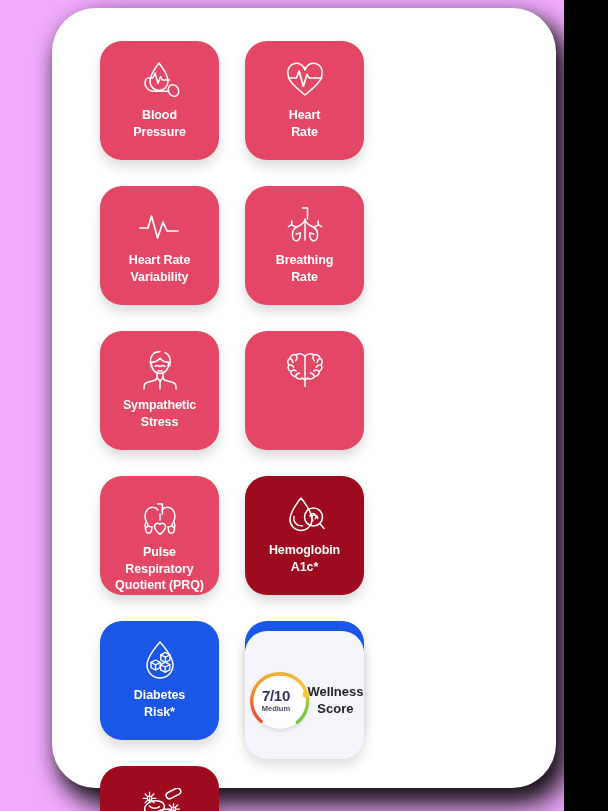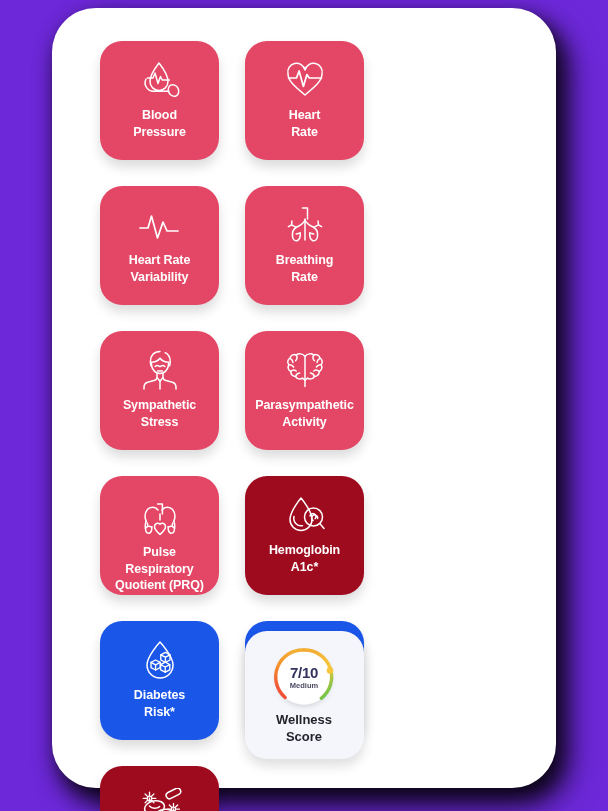--- a/index.html
+++ b/index.html
@@ -7,23 +7,23 @@
   html, body {
     width: 608px;
     height: 811px;
     background: #000000;
     font-family: "Liberation Sans", sans-serif;
     overflow: hidden;
   }
 
   #app-root {
     position: relative;
-    width: 608px;
+    width: 564px;
     height: 811px;
-    background: #6d28d9;
+    background: #f0abfc;
   }
 
   
   #vitals-card {
     position: absolute;
     left: 52px;
     top: 8px;
     width: 504px;
     height: 780px;
     background: #ffffff;
@@ -95,21 +95,20 @@
     justify-content: center;
   }
 
   #wellness-tile {
     width: 119px;
     height: 128px;
     border-radius: 22px;
     background: #F5F6FC;
     box-shadow: 0 7px 12px rgba(0,0,0,0.13);
     display: flex;
-    flex-direction: column;
     align-items: center;
     padding-top: 11px;
     cursor: pointer;
   }
 
   #wellness-gauge {
     position: relative;
     width: 70px;
     height: 70px;
     display: flex;
@@ -231,21 +230,20 @@
             <svg width="44" height="44" viewBox="0 0 44 44">
       <g fill="none" stroke="#ffffff" stroke-width="1.5" stroke-linecap="round" stroke-linejoin="round">
         <path d="M22 8.5 C20 5.5 15.8 5 13.2 7 C10.5 5.8 7.5 7.4 7 10.2 C4.6 11.5 4 14.8 5.8 16.8 C4.4 19.2 5.3 22.4 7.8 23.4 C7.6 26.2 9.8 28.6 12.6 28.6 C14 31 17.3 31.8 19.4 30.1 C20.4 31 21.3 31.6 22 32"></path>
         <path d="M22 8.5 C24 5.5 28.2 5 30.8 7 C33.5 5.8 36.5 7.4 37 10.2 C39.4 11.5 40 14.8 38.2 16.8 C39.6 19.2 38.7 22.4 36.2 23.4 C36.4 26.2 34.2 28.6 31.4 28.6 C30 31 26.7 31.8 24.6 30.1 C23.6 31 22.7 31.6 22 32"></path>
         <path d="M22 8.5 V38.5"></path>
         <path d="M13.2 7 c1.2 2 1 4.2-.6 5.6 M7 10.2 c1.8 .8 2.8 2.4 3 4.2 M5.8 16.8 c2 -.2 3.8 .6 4.8 2.2 M7.8 23.4 c1.6-1.4 3.8-1.6 5.4-.4 M12.6 28.6 c.4-2 2-3.4 4-3.6"></path>
         <path d="M30.8 7 c-1.2 2-1 4.2 .6 5.6 M37 10.2 c-1.8 .8-2.8 2.4-3 4.2 M38.2 16.8 c-2-.2-3.8 .6-4.8 2.2 M36.2 23.4 c-1.6-1.4-3.8-1.6-5.4-.4 M31.4 28.6 c-.4-2-2-3.4-4-3.6"></path>
       </g>
             </svg>
           </div>
-          <div class="tile-label">Parasympathetic<br>Activity</div>
         </div>
         <div class="tile pink lines3">
           <div class="tile-icon">
             <svg width="44" height="40" viewBox="0 0 44 40">
       <g fill="none" stroke="#ffffff" stroke-width="1.5" stroke-linecap="round" stroke-linejoin="round">
         <path d="M19.6 3 h4.8 v10"></path>
         <path d="M22 13 v6"></path>
         <path d="M20 9 C17.5 5.5 12 5.5 9.4 8.6 C6.6 12 6.8 17 8.2 20.4"></path>
         <path d="M24 9 C26.5 5.5 32 5.5 34.6 8.6 C37.4 12 37.2 17 35.8 20.4"></path>
         <path d="M8.2 20.4 C7 22.6 7.2 26.6 7.8 29.6 C8.2 31.8 10 32.8 11.6 32 C13.4 31 14 28.4 13.8 26"></path>

